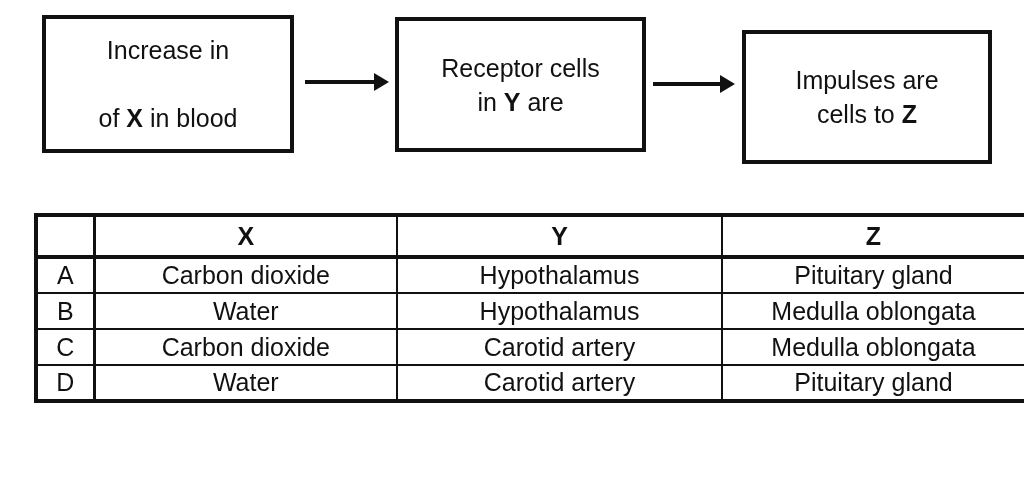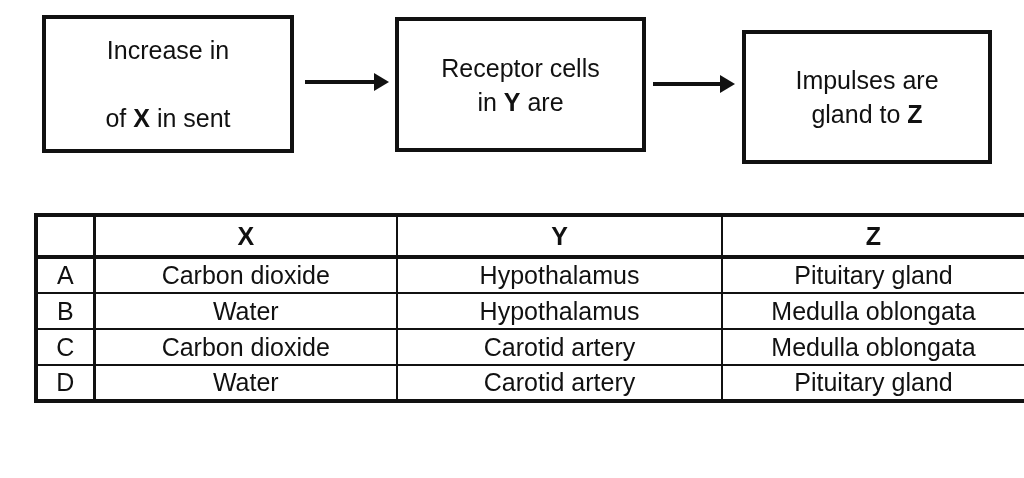--- a/index.html
+++ b/index.html
@@ -96,21 +96,21 @@
 <body>
 
 <div class="page">
 
   <div class="flowchart">
 
     <div class="fbox box1">
       <div>
         <span>Increase in</span><br>
         <br>
-        <span>of </span><b>X</b><span> in sent</span>
+        <span>of </span><b>X</b><span> in blood</span>
       </div>
     </div>
 
     <div class="arrow arrow1">
       <div class="arrow-line"></div>
       <div class="arrow-head"></div>
     </div>
 
     <div class="fbox box2">
       <div>
@@ -120,21 +120,21 @@
     </div>
 
     <div class="arrow arrow2">
       <div class="arrow-line"></div>
       <div class="arrow-head"></div>
     </div>
 
     <div class="fbox box3">
       <div>
         <span>Impulses are</span><br>
-        <span>gland to </span><b>Z</b><span></span>
+        <span>cells to </span><b>Z</b><span></span>
       </div>
     </div>
 
   </div>
 
 
   <table class="options">
     <colgroup>
       <col class="c-letter">
         <col class="c-x">

